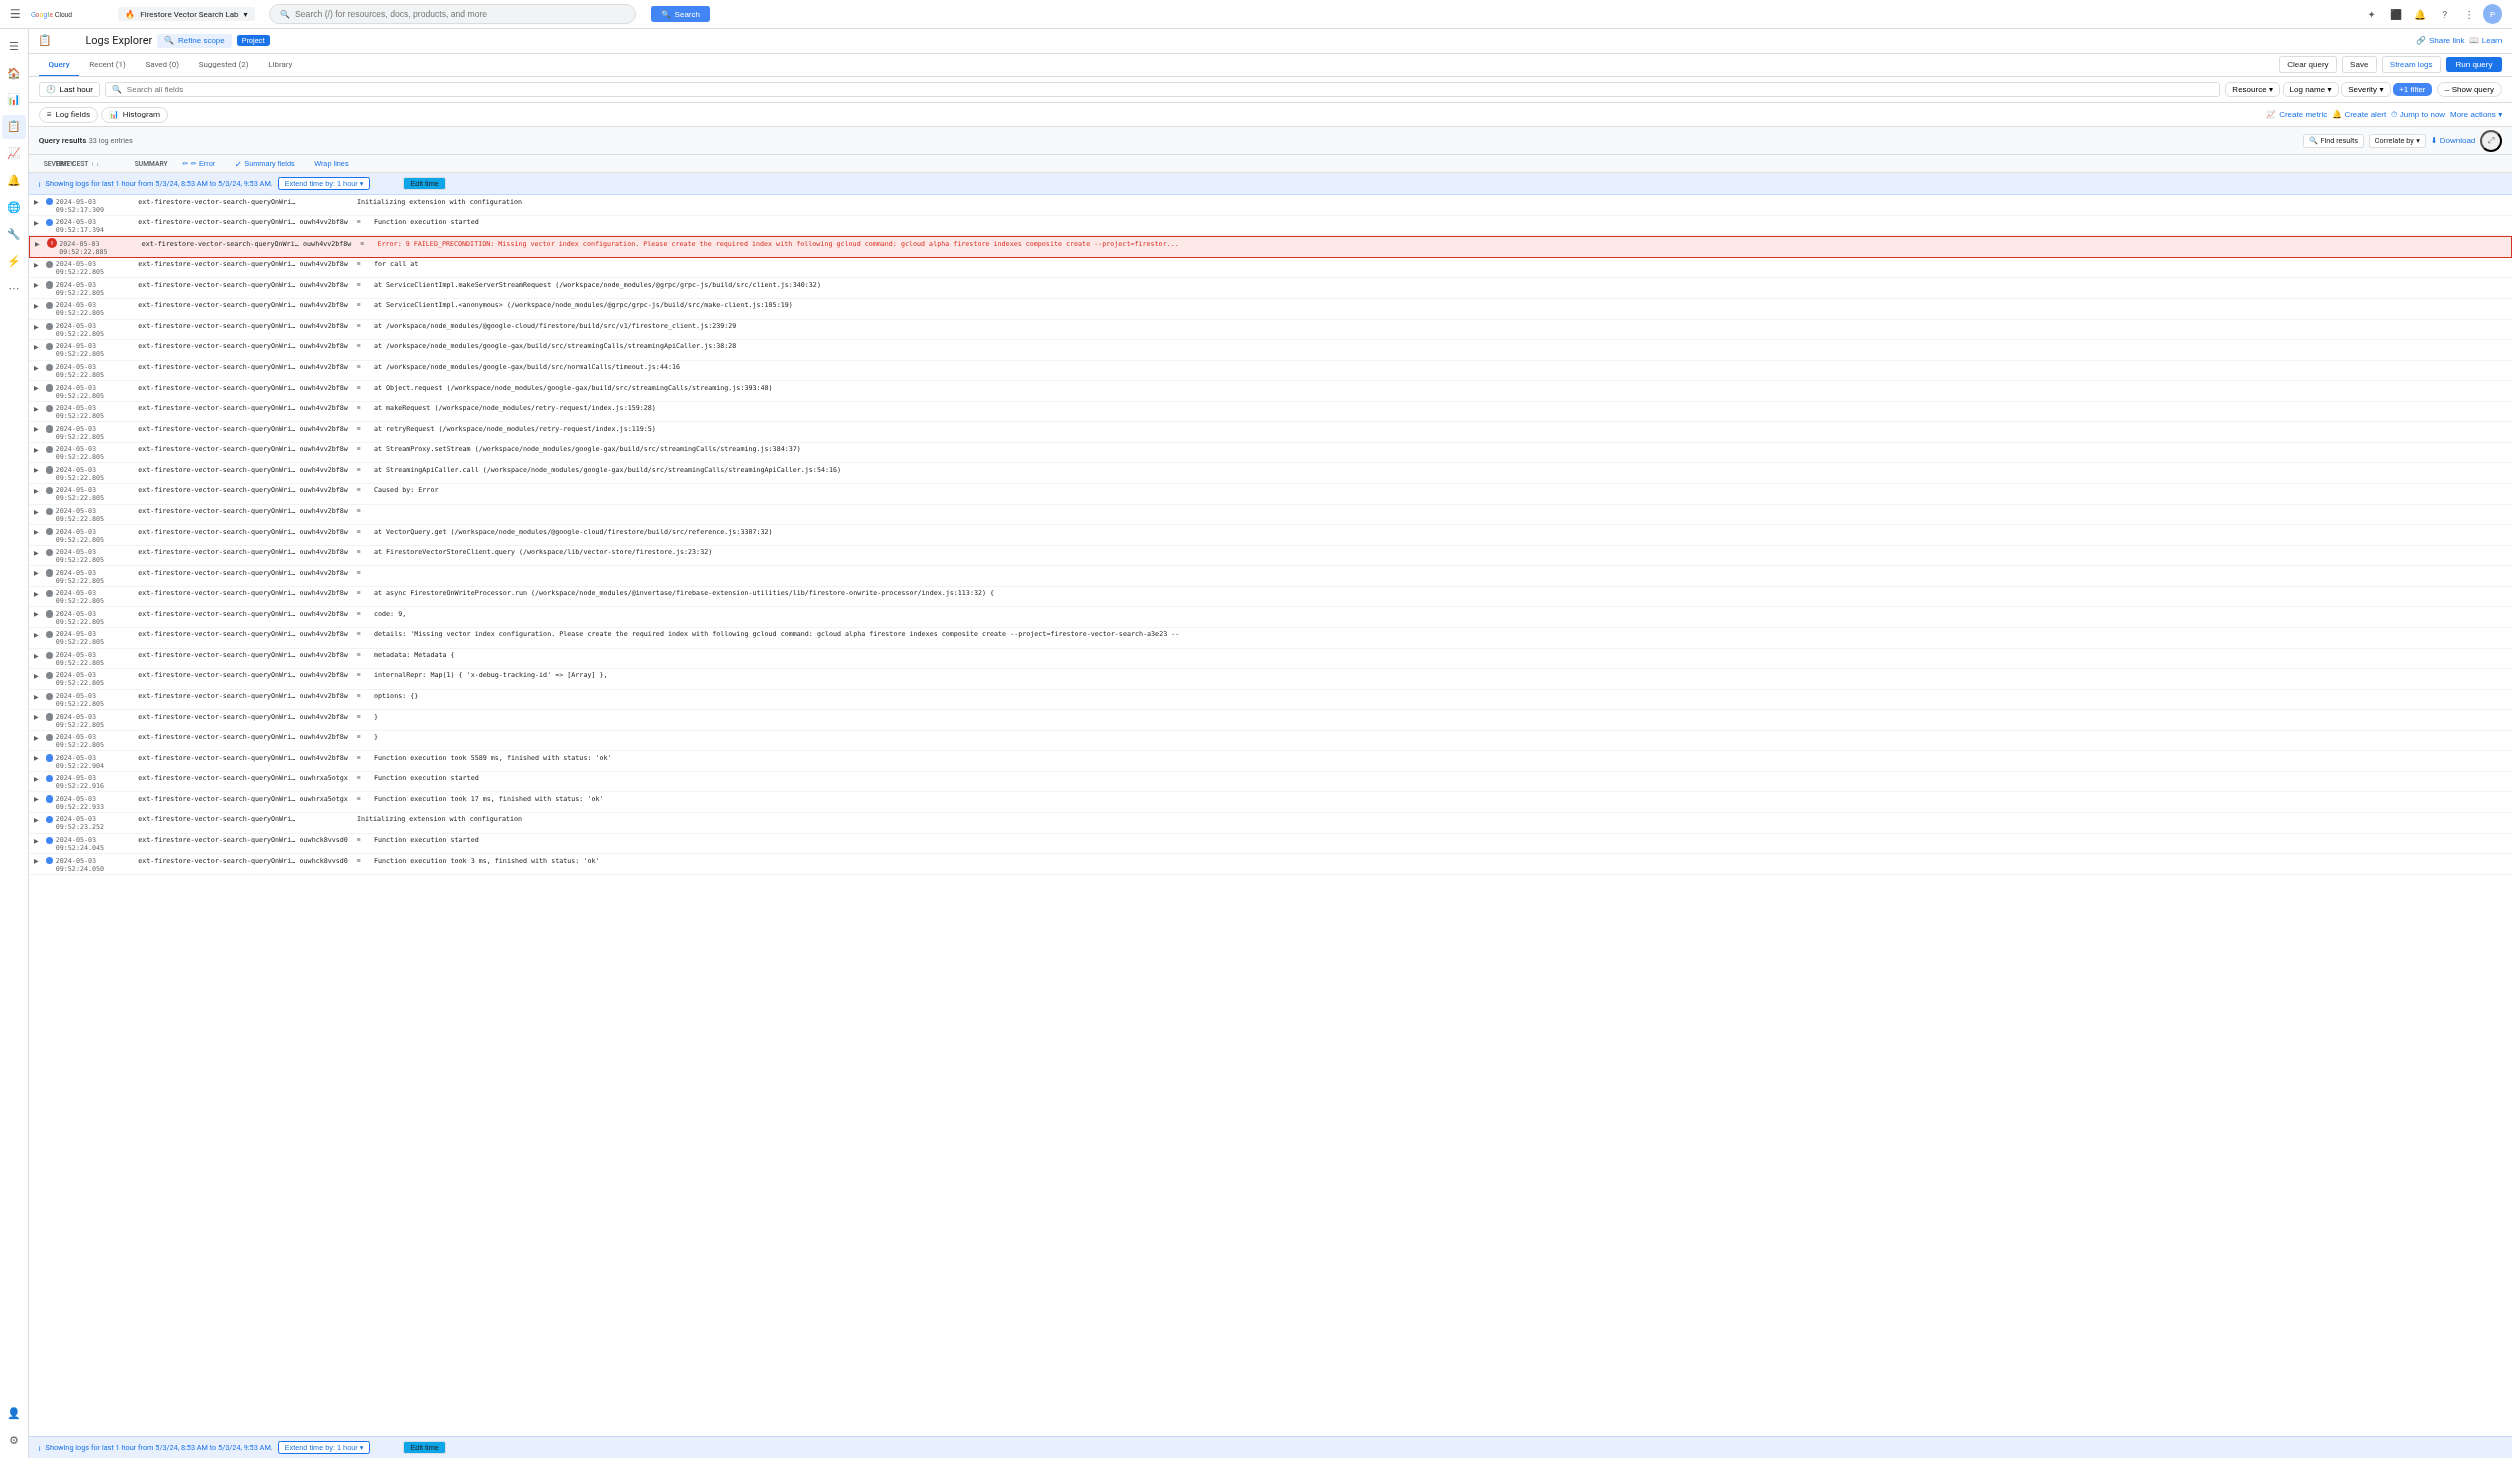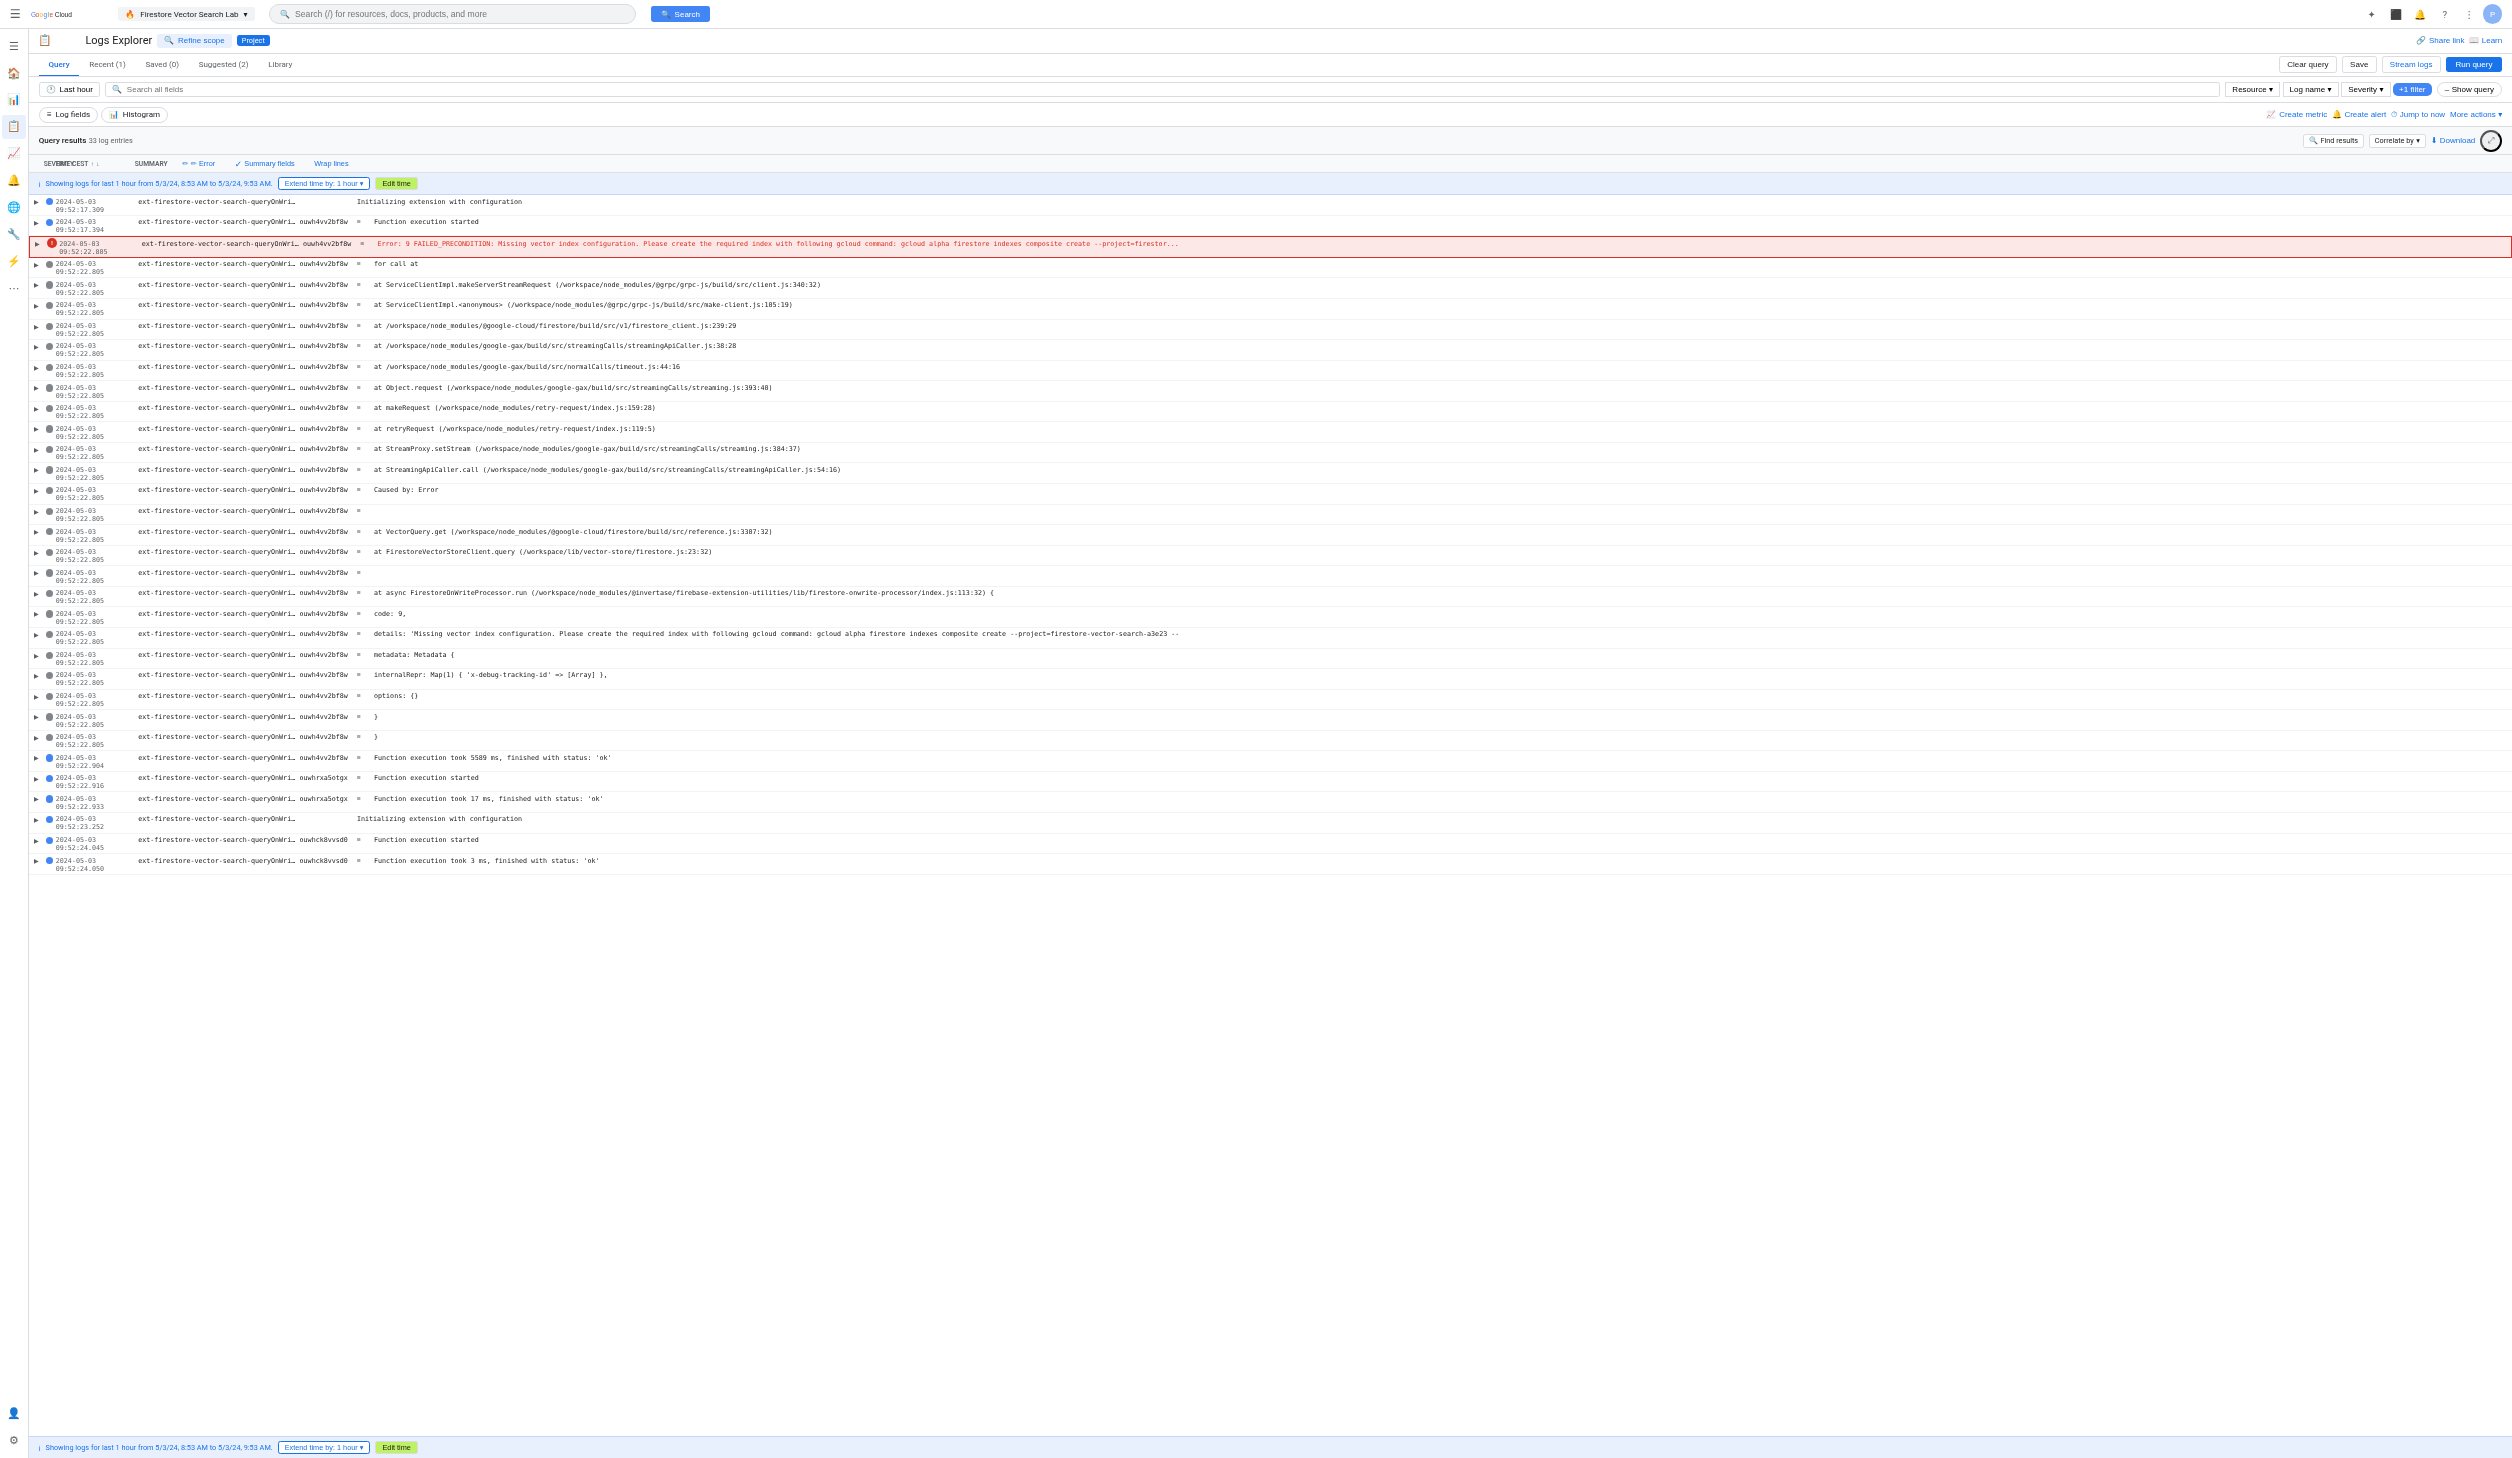--- a/index.html
+++ b/index.html
@@ -46,36 +46,36 @@
     .btn-primary { background: #1a73e8; color: white; border: none; border-radius: 2.4px; padding: 3.1px 9.8px; font-size: 8px; cursor: pointer; font-weight: 500; }
     .btn-stream { background: #fff; border: 0.6px solid #dadce0; border-radius: 2.4px; padding: 3.1px 7.3px; font-size: 8px; cursor: pointer; color: #1a73e8; }
 
     
     .query-area { background: #fff; border-bottom: 0.6px solid #dadce0; padding: 4.9px 9.8px; }
     .query-toolbar { display: flex; align-items: center; gap: 4.9px; flex-wrap: wrap; }
     .time-filter { display: flex; align-items: center; gap: 3.7px; border: 0.6px solid #dadce0; border-radius: 2.4px; padding: 2.4px 6.1px; font-size: 8px; cursor: pointer; background: #fff; }
     .search-all-fields { display: flex; align-items: center; flex: 1; border: 0.6px solid #dadce0; border-radius: 2.4px; padding: 2.4px 6.1px; gap: 4.9px; min-width: 122px; }
     .search-all-fields input { border: none; outline: none; font-size: 8px; width: 100%; }
     .filter-btns { display: flex; gap: 2.4px; align-items: center; }
-    .filter-btn { display: flex; align-items: flex-end; gap: 2.4px; border: 0.6px solid #dadce0; border-radius: 0; padding: 2.4px 6.1px; font-size: 8px; cursor: pointer; background: #fff; }
+    .filter-btn { display: flex; align-items: flex-end; gap: 2.4px; border: 0.6px solid #dadce0; border-radius: 5px; padding: 2.4px 6.1px; font-size: 8px; cursor: pointer; background: #fff; }
     .plus-filter { background: #4285f4; color: white; border-radius: 5px; padding: 2.4px 6.1px; font-size: 8px; cursor: pointer; border: none; }
     .show-query-btn { display: flex; align-items: center; gap: 2.4px; border: 0.6px solid #dadce0; border-radius: 12.2px; padding: 2.4px 7.3px; font-size: 8px; cursor: pointer; background: #fff; margin-left: auto; }
 
     
     .view-toggle-row { display: flex; align-items: center; gap: 2.4px; padding: 3.7px 9.8px; background: #fff; border-bottom: 0.6px solid #dadce0; }
     .toggle-chip { display: flex; align-items: center; gap: 3.7px; border: 0.6px solid #dadce0; border-radius: 12.2px; padding: 2.4px 7.3px; font-size: 8px; cursor: pointer; background: #fff; }
     .view-right { margin-left: auto; display: flex; gap: 4.9px; }
     .text-link-btn { display: flex; align-items: center; gap: 2.4px; color: #1a73e8; background: none; border: none; font-size: 8px; cursor: pointer; }
     .results-title { font-size: 8px; font-weight: 500; color: #202124; }
     .results-count { font-size: 7.3px; color: #5f6368; }
 
     
     .info-banner { display: flex; align-items: center; gap: 4.9px; padding: 3.7px 9.8px; background: #e8f0fe; border-bottom: 0.6px solid #c5d8fb; font-size: 7.3px; color: #1a73e8; }
     .extend-btn { border: 0.6px solid #1a73e8; background: #fff; color: #1a73e8; border-radius: 2.4px; padding: 1.2px 6.1px; font-size: 7.3px; cursor: pointer; }
-    .edit-time-btn { border: 0.6px solid #dadce0; background: #bef264; color: #202124; border-radius: 2.4px; padding: 1.2px 6.1px; font-size: 7.3px; cursor: pointer; }
+    .edit-time-btn { border: 0.6px solid #dadce0; background: #0ea5e9; color: #202124; border-radius: 2.4px; padding: 1.2px 6.1px; font-size: 7.3px; cursor: pointer; margin-left: 28px; }
 
     
     .log-entries { flex: 1; overflow-y: auto; background: #fff; font-size: 7.3px; }
     .log-row { display: flex; align-items: flex-start; padding: 1.2px 2.4px 1.2px 4.9px; border-bottom: 0.6px solid #f1f3f4; min-height: 13.5px; cursor: pointer; gap: 2.4px; }
     .log-row.error-highlight { border: 1.2px solid #d93025; background: #fce8e6; }
     .expand-icon { width: 9.8px; flex-shrink: 0; color: #5f6368; font-size: 6.1px; padding-top: 1.8px; }
     .severity-dot { width: 7.3px; height: 7.3px; border-radius: 50%; flex-shrink: 0; margin-top: 1.8px; }
     .severity-info { background: #4285f4; }
     .severity-debug { background: #80868b; }
     .log-time { width: 80px; flex-shrink: 0; color: #5f6368; font-family: monospace; font-size: 6.7px; padding-top: 1.2px; }

